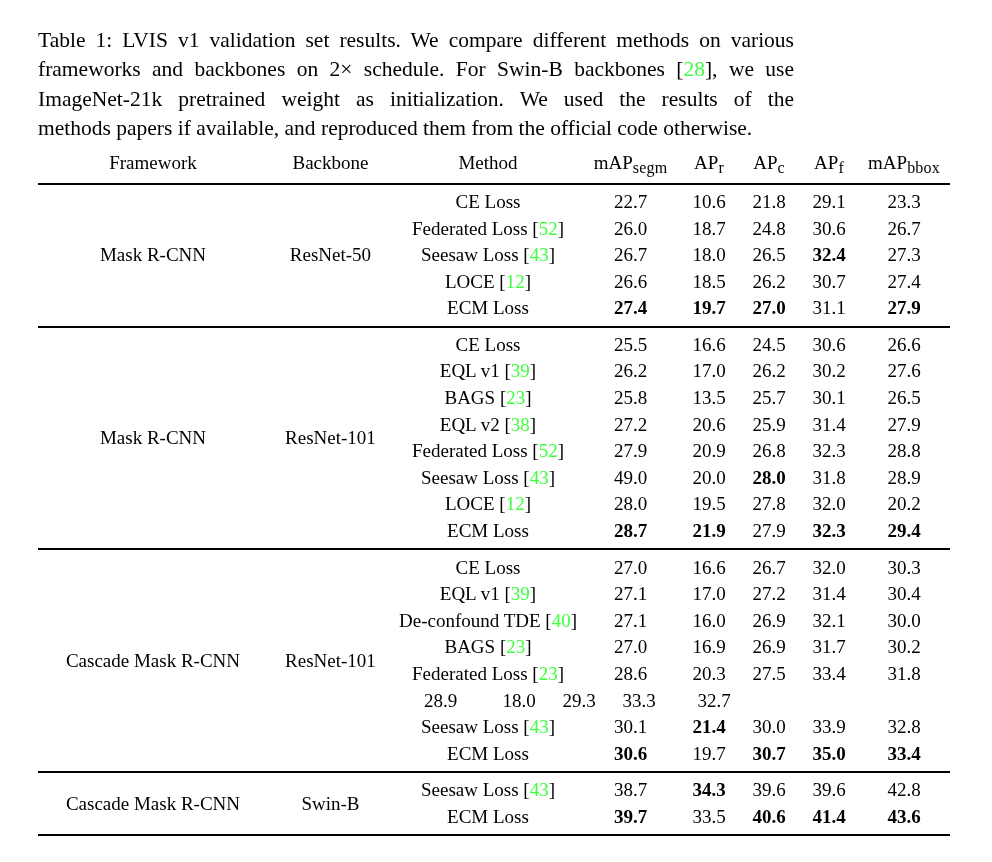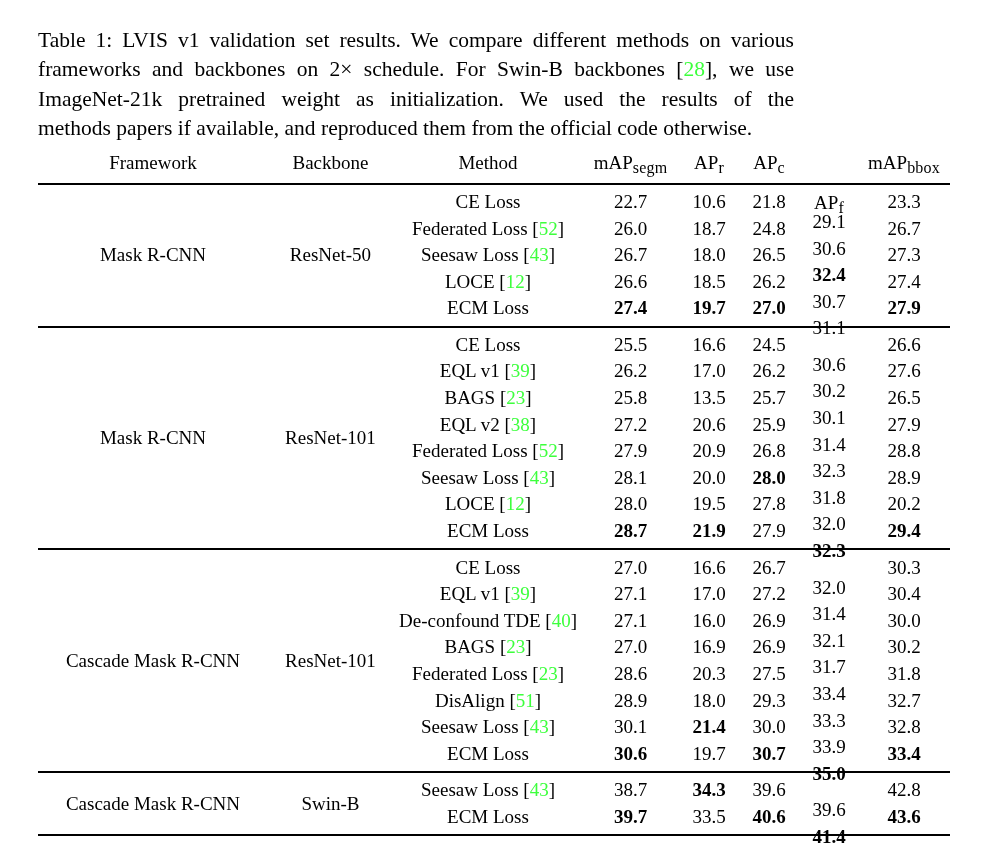--- a/index.html
+++ b/index.html
@@ -21,21 +21,21 @@
   
   .tbl { width: 912px; margin: 8px auto 0 auto; font-size: 19px; }
   .thead { display: flex; align-items: flex-start; height: 33px; border-bottom: 2.6px solid var(--ink); padding-bottom: 15px; }
   .cell { text-align: center; }
   .col-fw { width: 230px; }
   .col-bb { width: 125px; }
   .col-m  { width: 190px; }
   .col-v0 { width: 95px; }
   .col-v1 { width: 62px; }
   .col-v2 { width: 58px; }
-  .col-v3 { width: 62px; margin-top: 40px; }
+  .col-v3 { width: 62px; }
   .col-v4 { width: 88px; }
   .sub { font-size: 16px; vertical-align: -4px; letter-spacing: 0.2px; }
 
   .group { display: flex; border-bottom: 2px solid var(--ink); padding: 4px 0; }
   .group.thick { border-bottom-width: 2.8px; }
   .group .col-fw, .group .col-bb { display: flex; align-items: center; justify-content: center; }
   .rows { flex: 1; display: flex; flex-direction: column; }
   .trow { display: flex; align-items: center; height: 26.6px; }
   .b { font-weight: 700; }
 </style>
@@ -148,21 +148,21 @@
             <div class="trow">
               <div class="cell col-m"><span>Federated Loss</span> <span>[</span><span class="cite">52</span><span>]</span></div>
               <div class="cell col-v0"><span>27.9</span></div>
               <div class="cell col-v1"><span>20.9</span></div>
               <div class="cell col-v2"><span>26.8</span></div>
               <div class="cell col-v3"><span>32.3</span></div>
               <div class="cell col-v4"><span>28.8</span></div>
             </div>
             <div class="trow">
               <div class="cell col-m"><span>Seesaw Loss</span> <span>[</span><span class="cite">43</span><span>]</span></div>
-              <div class="cell col-v0"><span>28.1</span></div>
+              <div class="cell col-v0"><span>49.0</span></div>
               <div class="cell col-v1"><span>20.0</span></div>
               <div class="cell col-v2"><span class="b">28.0</span></div>
               <div class="cell col-v3"><span>31.8</span></div>
               <div class="cell col-v4"><span>28.9</span></div>
             </div>
             <div class="trow">
               <div class="cell col-m"><span>LOCE</span> <span>[</span><span class="cite">12</span><span>]</span></div>
               <div class="cell col-v0"><span>28.0</span></div>
               <div class="cell col-v1"><span>19.5</span></div>
               <div class="cell col-v2"><span>27.8</span></div>
@@ -217,21 +217,20 @@
             </div>
             <div class="trow">
               <div class="cell col-m"><span>Federated Loss</span> <span>[</span><span class="cite">23</span><span>]</span></div>
               <div class="cell col-v0"><span>28.6</span></div>
               <div class="cell col-v1"><span>20.3</span></div>
               <div class="cell col-v2"><span>27.5</span></div>
               <div class="cell col-v3"><span>33.4</span></div>
               <div class="cell col-v4"><span>31.8</span></div>
             </div>
             <div class="trow">
-              <div class="cell col-m"><span>DisAlign</span> <span>[</span><span class="cite">51</span><span>]</span></div>
               <div class="cell col-v0"><span>28.9</span></div>
               <div class="cell col-v1"><span>18.0</span></div>
               <div class="cell col-v2"><span>29.3</span></div>
               <div class="cell col-v3"><span>33.3</span></div>
               <div class="cell col-v4"><span>32.7</span></div>
             </div>
             <div class="trow">
               <div class="cell col-m"><span>Seesaw Loss</span> <span>[</span><span class="cite">43</span><span>]</span></div>
               <div class="cell col-v0"><span>30.1</span></div>
               <div class="cell col-v1"><span class="b">21.4</span></div>

